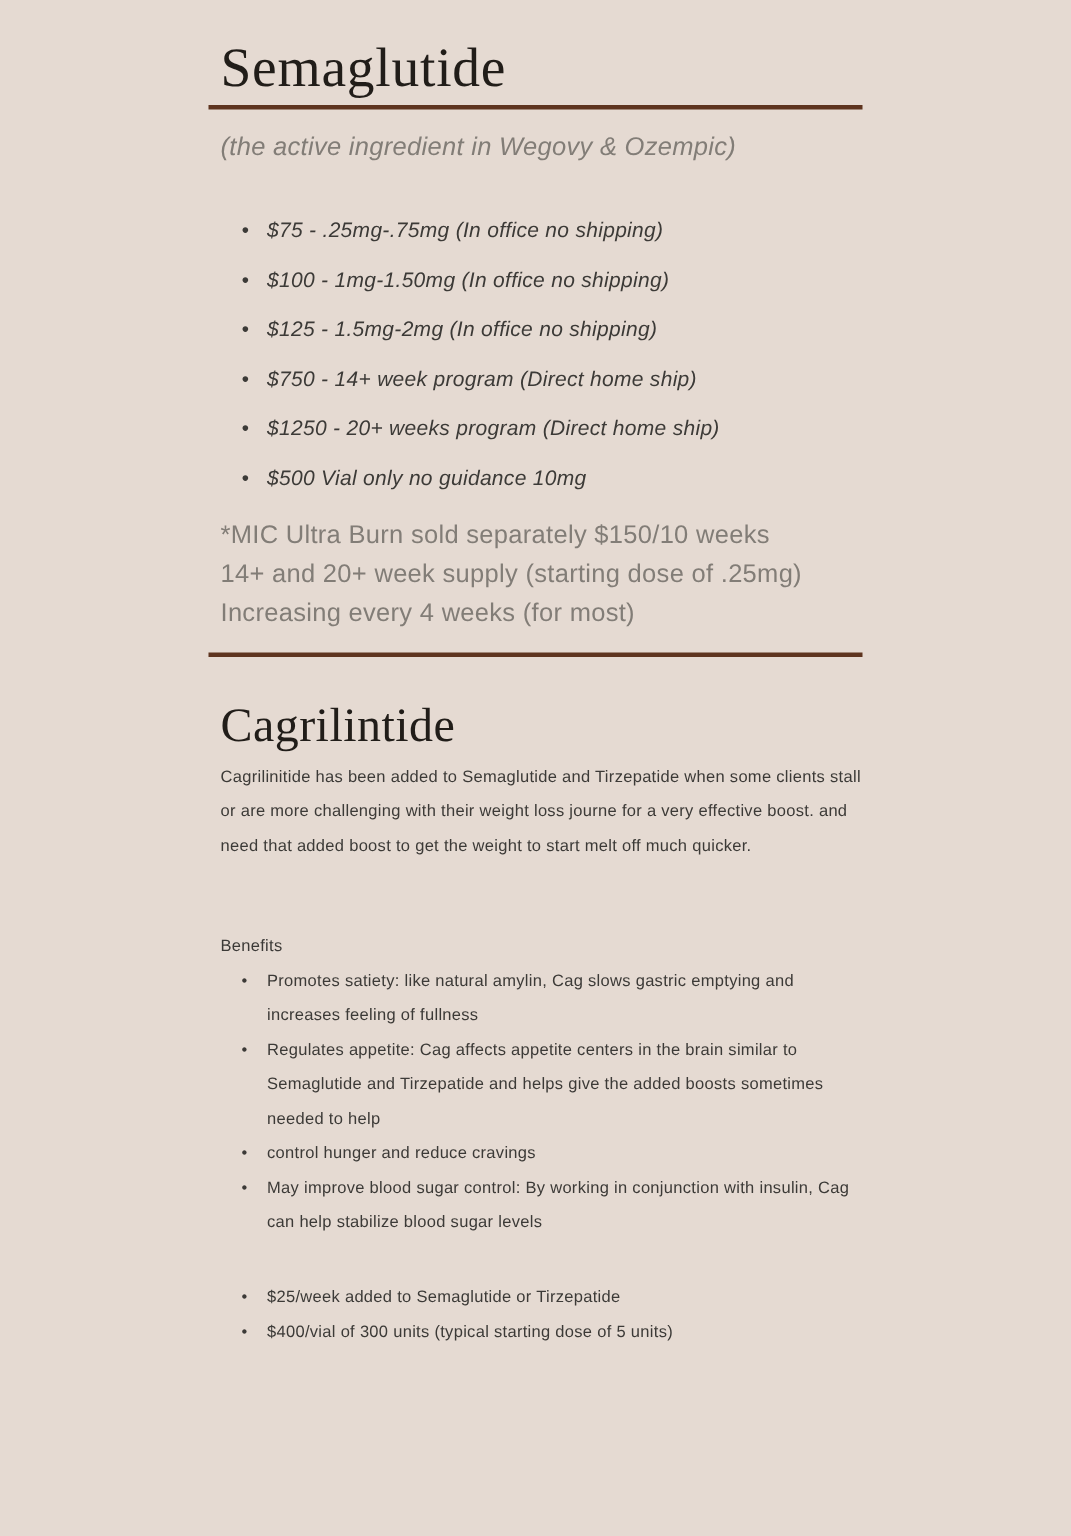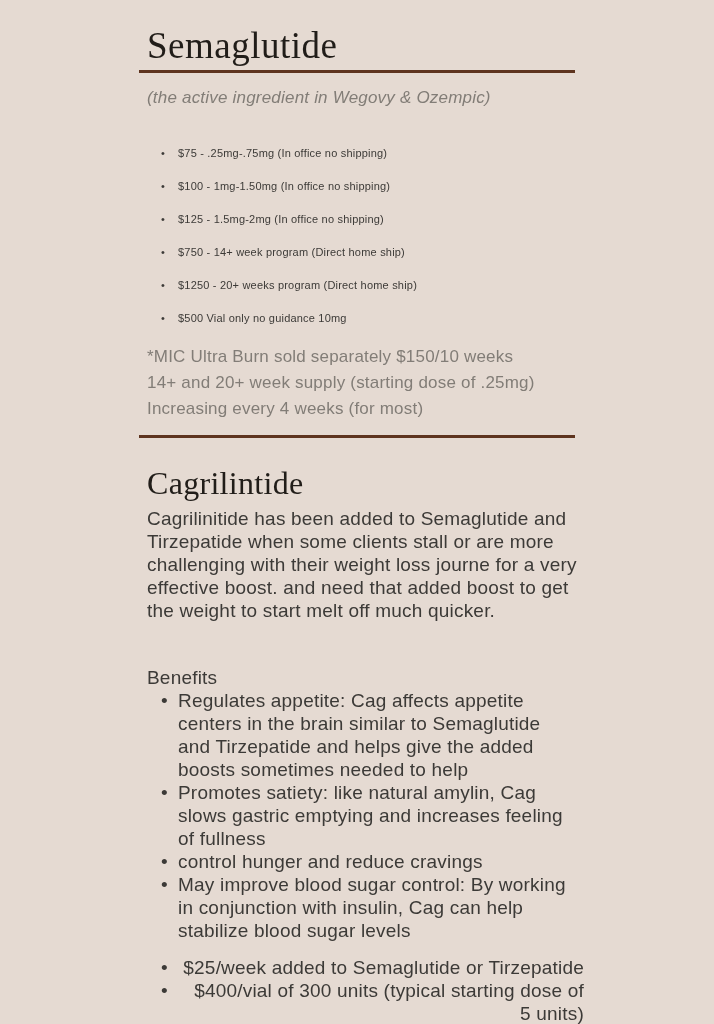--- a/index.html
+++ b/index.html
@@ -31,60 +31,60 @@
   .rule-2 { margin-top: 13px; }
   .subtitle {
     margin-top: 14px;
     font-style: italic;
     font-size: 17px;
     line-height: 21px;
     color: var(--muted-text, #827d77);
     letter-spacing: 0.2px;
   }
   .body-text {
-    font-size: 19px;
+    font-size: 11px;
     line-height: 23px;
     letter-spacing: 0.2px;
   }
   ul { list-style: none; }
   li { position: relative; }
   li::before {
     content: "\2022";
     position: absolute;
     left: -17px;
     color: var(--body-text, #3c3a37);
   }
   .price-list {
     margin-top: 34px;
     padding-left: 31px;
   }
   .price-list li {
-    font-size: 11px;
+    font-size: 14px;
     line-height: 23px;
     letter-spacing: 0.2px;
     margin-bottom: 10px;
+    font-style: italic;
   }
   .notes {
     margin-top: 14px;
     color: var(--muted-text, #827d77);
     font-size: 17px;
     line-height: 26px;
     letter-spacing: 0.2px;
   }
   .description { margin-top: 6px; max-width: 437px; }
   .benefits-label { margin-top: 44px; }
   .benefits-list {
     padding-left: 31px;
     max-width: 420px;
   }
   .pricing-list {
-    margin-top: 14px;
+    margin-top: 27px;
     padding-left: 31px;
     max-width: 437px;
-    text-align: right;
   }
   .pricing-list .line2 { padding-left: 10px; }
 </style>
 </head>
 <body>
 
 <div class="page" style="--bg: #e5dad2; --rule: #5e341f; --heading-text: #211d19; --body-text: #3c3a37; --muted-text: #827d77;">
 
   <section>
     <h1 class="serif-title">Semaglutide</h1>
@@ -108,22 +108,22 @@
 
     <div class="rule rule-2"></div>
   </section>
 
   <section>
     <h2 class="serif-title">Cagrilintide</h2>
     <p class="body-text description">Cagrilinitide has been added to Semaglutide and Tirzepatide when some clients stall or are more challenging with their weight loss journe for a very effective boost. and need that added boost to get the weight to start melt off much quicker.</p>
 
     <p class="body-text benefits-label">Benefits</p>
     <ul class="benefits-list body-text">
+      <li>Promotes satiety: like natural amylin, Cag slows gastric emptying and increases feeling of fullness</li>
       <li>Regulates appetite: Cag affects appetite centers in the brain similar to Semaglutide and Tirzepatide and helps give the added boosts sometimes needed to help</li>
-      <li>Promotes satiety: like natural amylin, Cag slows gastric emptying and increases feeling of fullness</li>
       <li>control hunger and reduce cravings</li>
       <li>May improve blood sugar control: By working in conjunction with insulin, Cag can help stabilize blood sugar levels</li>
     </ul>
 
     <ul class="pricing-list body-text">
       <li>
         <div>$25/week added to Semaglutide or Tirzepatide</div>
       </li>
       <li>
         <div>$400/vial of 300 units (typical starting dose of 5 units)</div>

